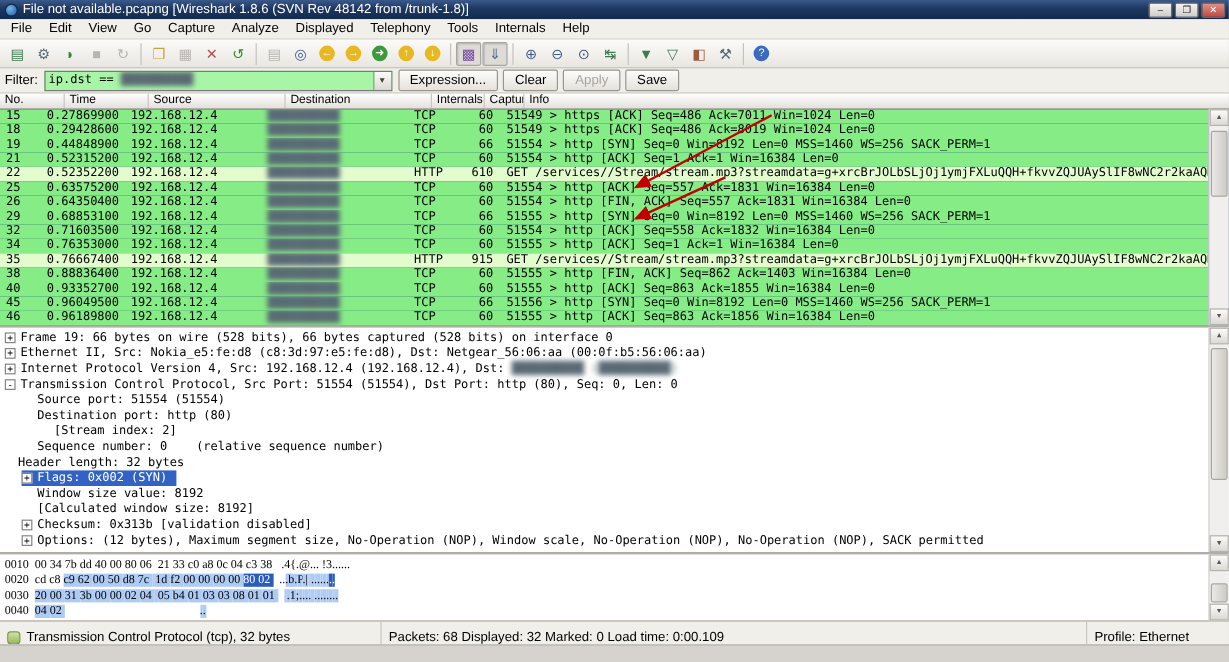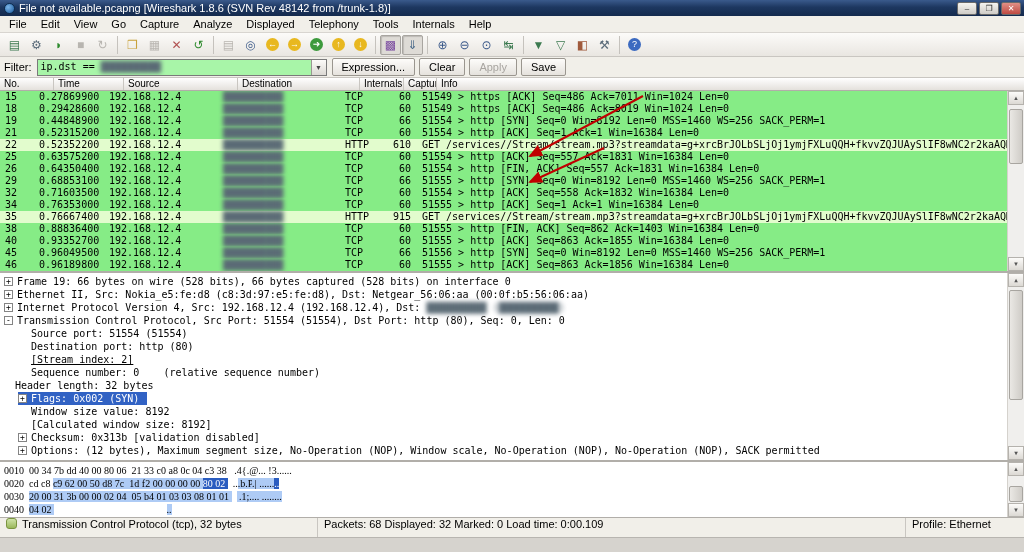--- a/index.html
+++ b/index.html
@@ -52,21 +52,21 @@
   .selwrap{display:flex;align-items:center;background:#3162c4;color:#fff;padding-right:8px;height:13px}
   .selwrap .exp{background:#fff;color:#000}
 
   .hexpane{height:57px;border-top:2px solid #b1aea9;background:#fff;display:flex;font-family:Liberation Serif, serif;font-size:10px}
   .hexrows{flex:1;padding:2px 0 0 4px;overflow:hidden}
   .hexrow{height:13px;line-height:13px;white-space:pre}
   .hl1{background:#aecbf5}
   .hl2{background:#2a5cc0;color:#fff}
 
   .statusbar{height:20px;background:#f1efe9;border-top:1px solid #b1aea9;display:flex;align-items:center}
-  .ssec{height:100%;display:flex;align-items:flex-start;padding:0 6px;border-right:1px solid #c9c6c1;white-space:nowrap;overflow:hidden}
+  .ssec{height:100%;display:flex;align-items:flex-end;padding:0 6px;border-right:1px solid #c9c6c1;white-space:nowrap;overflow:hidden}
   .ssec.left{width:318px}
   .ssec.mid{flex:1}
   .ssec.right{width:118px;border-right:none}
   .sicon{width:11px;height:11px;border-radius:3px;background:linear-gradient(#cfe3a8,#9ab85a);border:1px solid #7a9440;margin-right:5px;flex:none}
 
   .bottomstrip{height:15px;background:#d6d3ce;border-top:1px solid #b8b5b0}
 
   .vscroll{width:17px;background:#f0efed;border-left:1px solid #d5d2cd;position:relative;flex:none}
   .sarr{position:absolute;left:0;width:16px;height:14px;background:linear-gradient(#fcfbf9,#dcd9d4);border:1px solid #b5b2ad;font-size:6px;text-align:center;line-height:12px;color:#555}
   .sarr.up{top:0}.sarr.down{bottom:0}
@@ -205,21 +205,21 @@
   </div>
 
   <div class="details">
     <div class="dlines" id="dlines">
         <div class="dline" style="padding-left: 4px;"><span class="exp">+</span><span class="dtext">Frame 19: 66 bytes on wire (528 bits), 66 bytes captured (528 bits) on interface 0</span></div>
         <div class="dline" style="padding-left: 4px;"><span class="exp">+</span><span class="dtext">Ethernet II, Src: Nokia_e5:fe:d8 (c8:3d:97:e5:fe:d8), Dst: Netgear_56:06:aa (00:0f:b5:56:06:aa)</span></div>
         <div class="dline" style="padding-left: 4px;"><span class="exp">+</span><span class="dtext">Internet Protocol Version 4, Src: 192.168.12.4 (192.168.12.4), Dst: </span><span class="redact">██████████ (██████████)</span></div>
         <div class="dline" style="padding-left: 4px;"><span class="exp">-</span><span class="dtext">Transmission Control Protocol, Src Port: 51554 (51554), Dst Port: http (80), Seq: 0, Len: 0</span></div>
         <div class="dline" style="padding-left: 18px;"><span class="spc"></span><span class="dtext">Source port: 51554 (51554)</span></div>
         <div class="dline" style="padding-left: 18px;"><span class="spc"></span><span class="dtext">Destination port: http (80)</span></div>
-        <div class="dline" style="padding-left: 18px; text-decoration: underline;"><span class="spc"></span><span class="dtext">[Stream index: 2]</span></div>
+        <div class="dline" style="padding-left: 32px;"><span class="spc"></span><span class="dtext">[Stream index: 2]</span></div>
         <div class="dline" style="padding-left: 18px;"><span class="spc"></span><span class="dtext">Sequence number: 0    (relative sequence number)</span></div>
         <div class="dline" style="padding-left: 2px;"><span class="spc"></span><span class="dtext">Header length: 32 bytes</span></div>
         <div class="dline" style="padding-left: 18px;"><span class="selwrap"><span class="exp">+</span><span class="dtext">Flags: 0x002 (SYN)</span></span></div>
         <div class="dline" style="padding-left: 18px;"><span class="spc"></span><span class="dtext">Window size value: 8192</span></div>
         <div class="dline" style="padding-left: 18px;"><span class="spc"></span><span class="dtext">[Calculated window size: 8192]</span></div>
         <div class="dline" style="padding-left: 18px;"><span class="exp">+</span><span class="dtext">Checksum: 0x313b [validation disabled]</span></div>
         <div class="dline" style="padding-left: 18px;"><span class="exp">+</span><span class="dtext">Options: (12 bytes), Maximum segment size, No-Operation (NOP), Window scale, No-Operation (NOP), No-Operation (NOP), SACK permitted</span></div>
       </div>
     <div class="vscroll">
       <div class="sarr up">▲</div>

